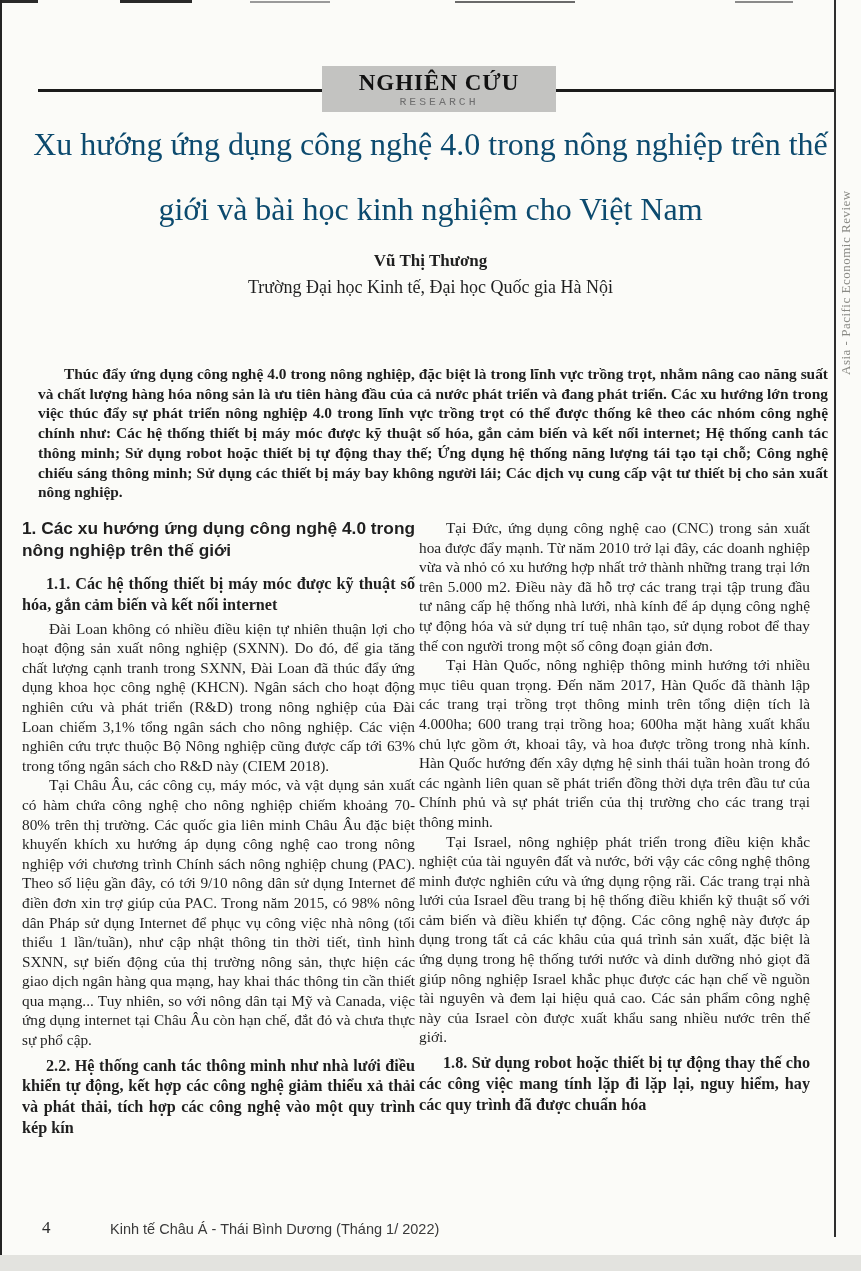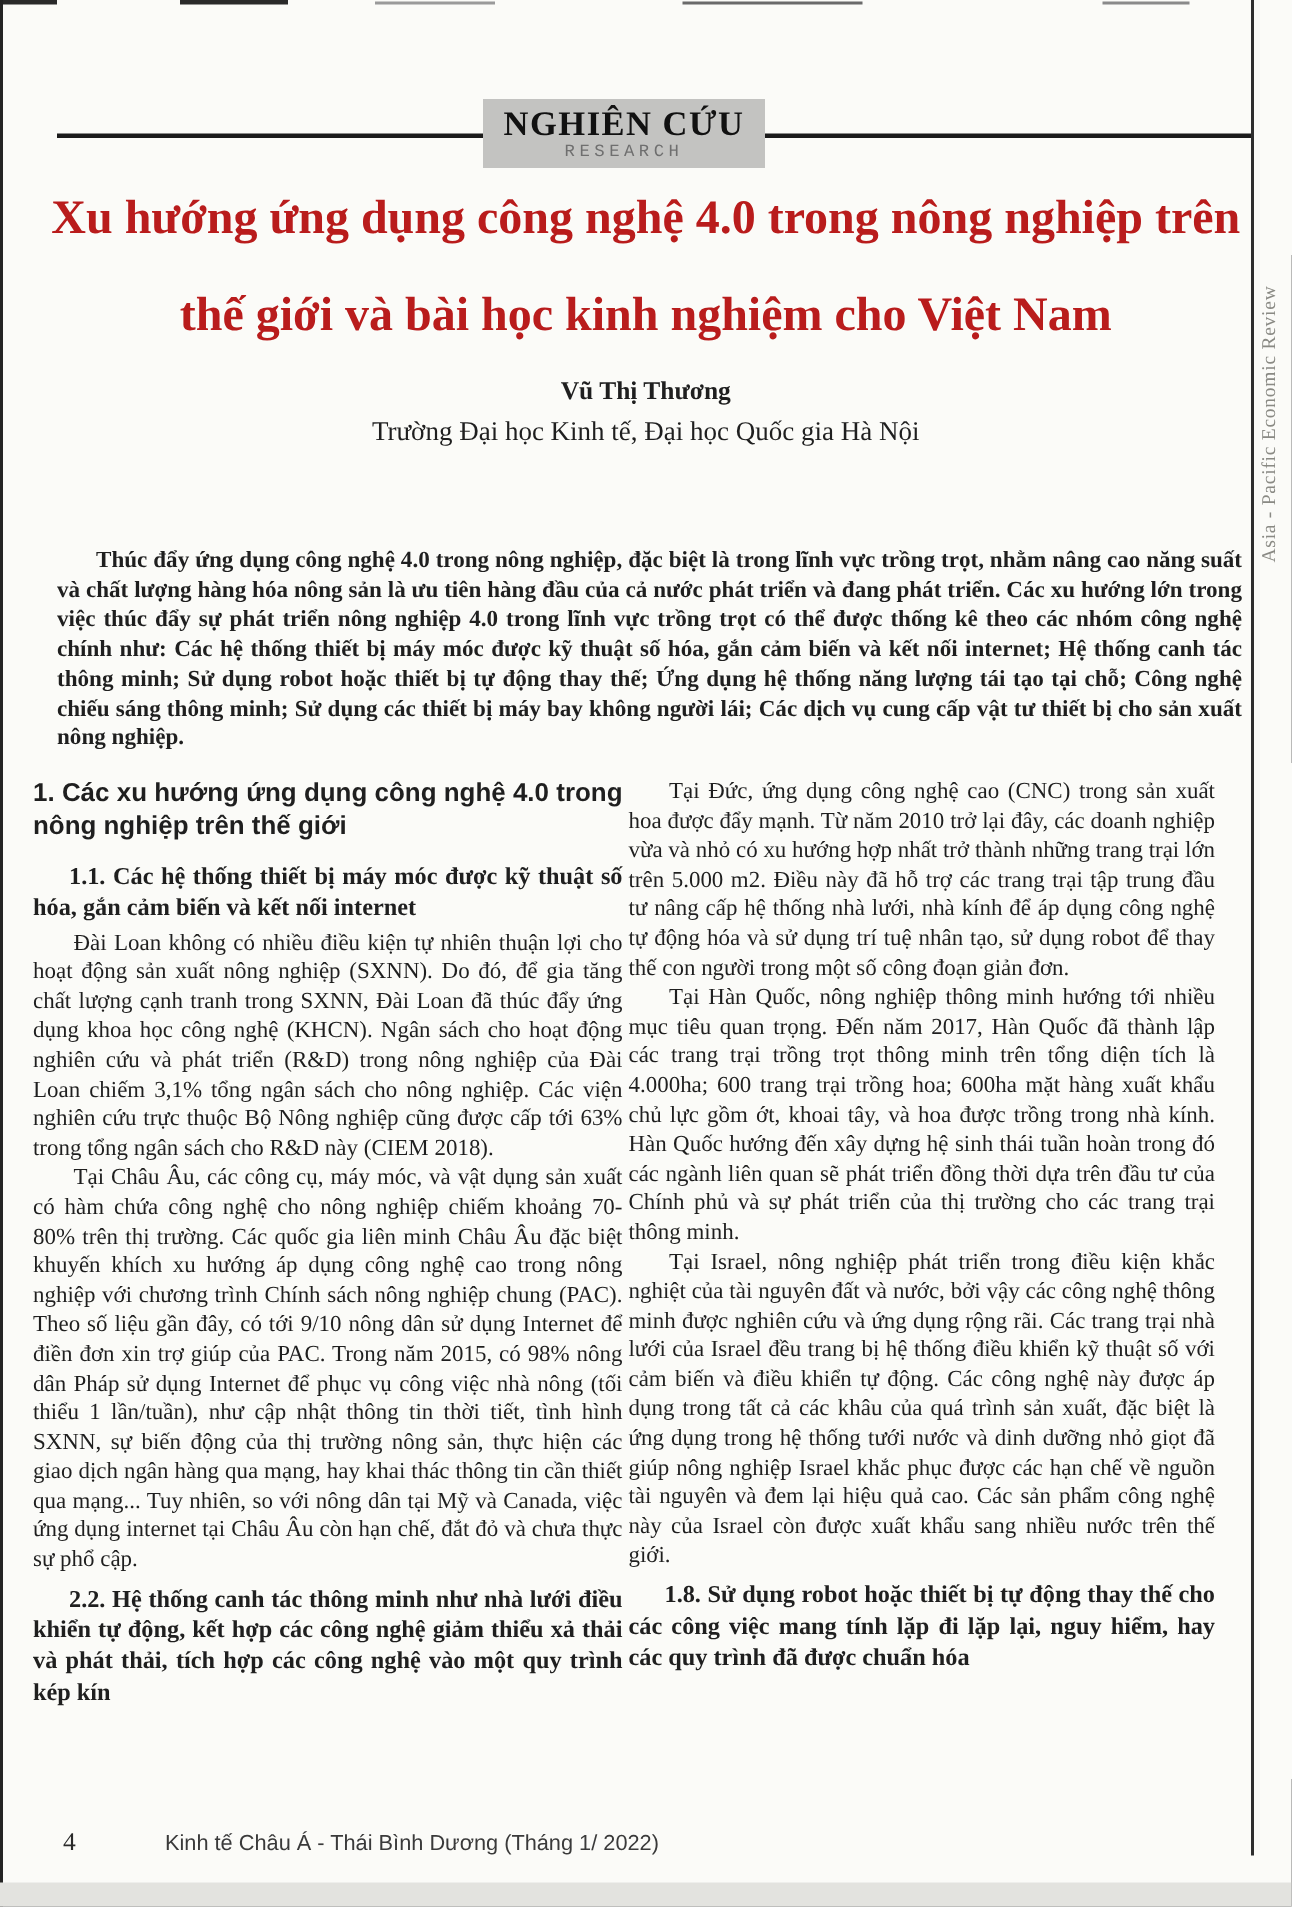--- a/index.html
+++ b/index.html
@@ -13,30 +13,30 @@
     color:#1f1f1f;
   }
   
   .edge-mark{position:absolute;background:#2a2a2a;}
   .left-border{position:absolute;left:0;top:0;width:2px;height:1271px;background:#242424;}
   .right-rule{position:absolute;left:834px;top:0;width:2px;height:1237px;background:#2e2e2e;}
   .bottom-band{position:absolute;left:0;top:1255px;width:861px;height:16px;background:#e3e3df;}
   .header-rule{position:absolute;left:38px;top:89px;width:796px;height:3px;background:#1b1b1b;}
   
   .badge{
-    position:absolute;left:322px;top:66px;width:188px;height:46px;
+    position:absolute;left:322px;top:66px;width:234px;height:46px;
     background:#c3c3c1;z-index:2;text-align:center;
     display:flex;flex-direction:column;justify-content:center;
   }
   .badge-title{font-weight:bold;font-size:23px;letter-spacing:1px;color:#111;line-height:25px;}
   .badge-sub{font-family:Liberation Mono, monospace;font-size:11.5px;letter-spacing:3px;color:#6f6f6f;line-height:14px;}
   
   .article-title{
     position:absolute;left:33px;top:112px;width:795px;
-    text-align:center;font-weight:bold;font-size:32px;line-height:65px;color:#b91c1c;
+    text-align:center;font-weight:normal;font-size:32px;line-height:65px;color:#0c4a6e;
   }
   .authors{position:absolute;left:0;top:248px;width:861px;text-align:center;}
   .author-name{font-weight:bold;font-size:17px;line-height:26px;}
   .affiliation{font-size:18px;line-height:27px;}
   
   .abstract{
     position:absolute;left:38px;top:364px;width:790px;
     font-weight:bold;font-size:15.4px;line-height:19.7px;
     text-align:justify;text-indent:26px;
   }

